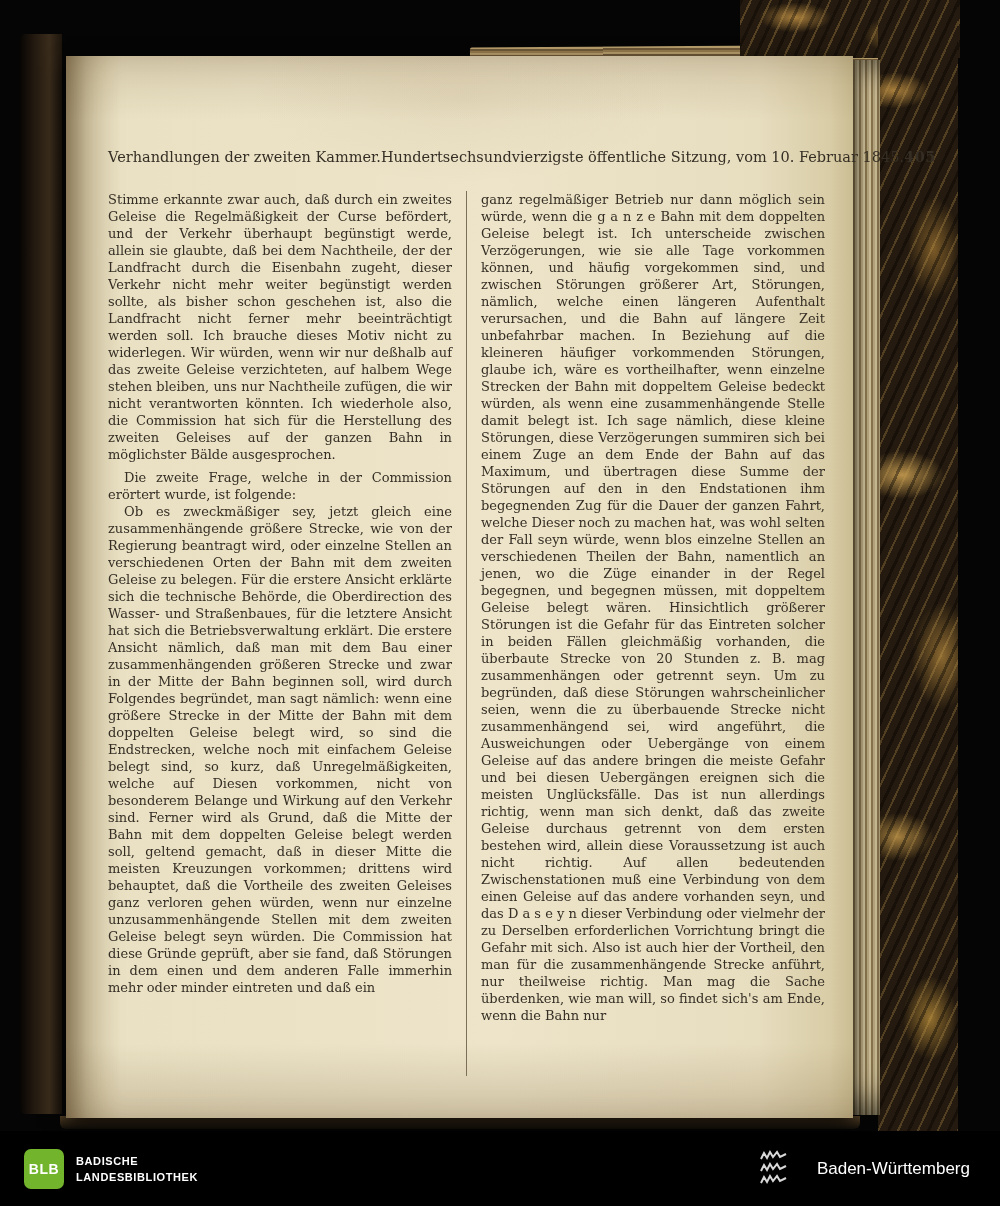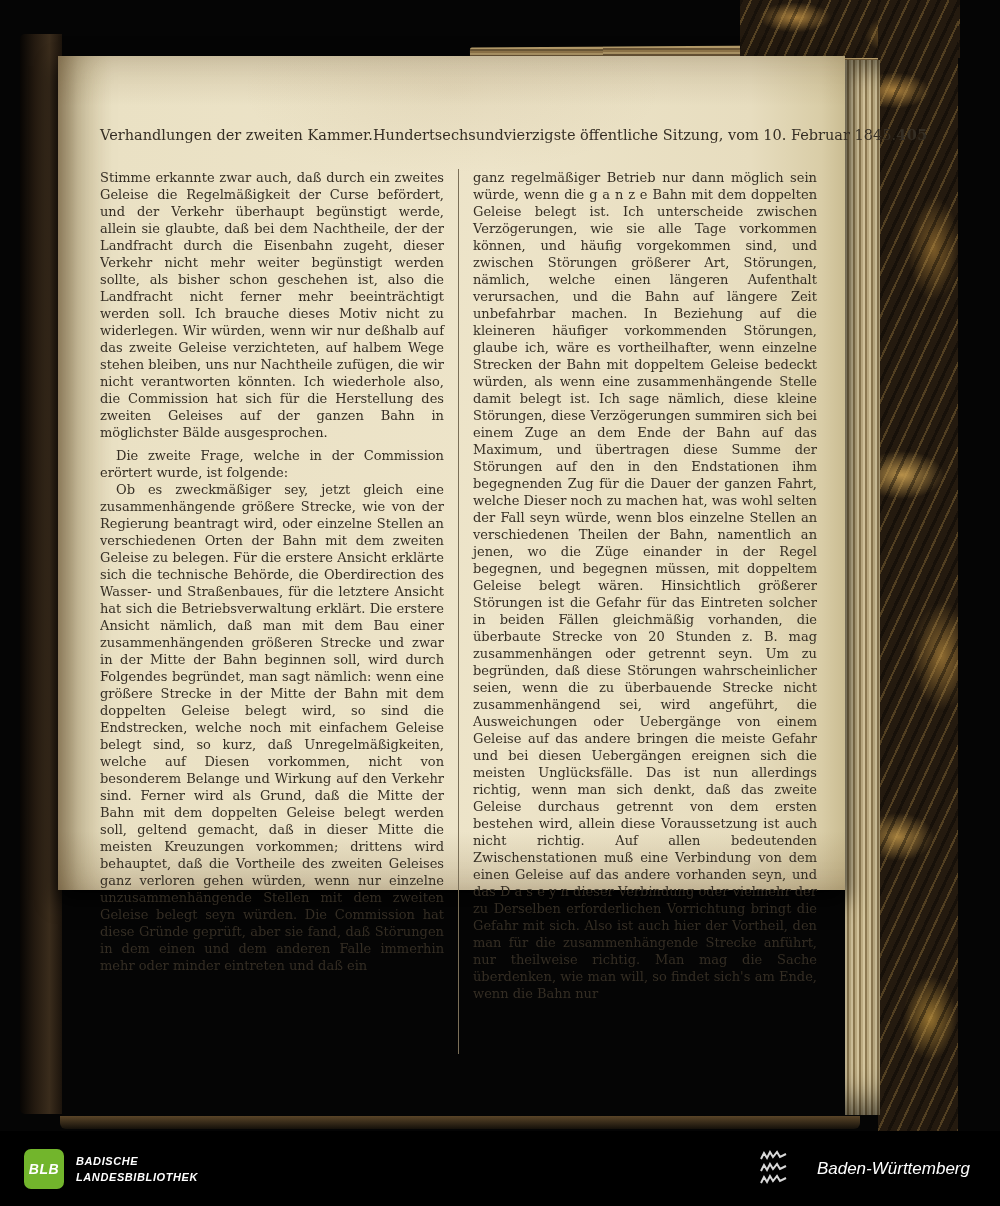--- a/index.html
+++ b/index.html
@@ -27,41 +27,41 @@
       radial-gradient(ellipse 70px 40px at 30% 42%,#b8914a 0%,transparent 60%),
       radial-gradient(ellipse 50px 90px at 80% 58%,#8a6830 0%,transparent 60%),
       radial-gradient(ellipse 60px 40px at 25% 74%,#a5803e 0%,transparent 60%),
       radial-gradient(ellipse 45px 70px at 65% 90%,#93702f 0%,transparent 60%);}
   .page-stack{position:absolute;left:845px;top:60px;width:35px;height:1055px;
     background:repeating-linear-gradient(90deg,#d6c79f 0 2px,#8f7b52 2px 4px,#bfae84 4px 6px);
     box-shadow:inset 0 -30px 30px -15px rgba(0,0,0,.55), inset 0 25px 25px -15px rgba(0,0,0,.45);}
   .book-bottom{position:absolute;left:60px;top:1116px;width:800px;height:13px;border-radius:0 0 6px 6px;
     background:linear-gradient(180deg,#5a4528,#14100a);}
   
-  .paper{position:absolute;left:58px;top:56px;width:787px;height:834px;
+  .paper{position:absolute;left:66px;top:56px;width:787px;height:1062px;
     color:#352e24;
     background:
       radial-gradient(ellipse 300px 120px at 50% 4%,rgba(150,120,70,.10),transparent 70%),
       linear-gradient(180deg,rgba(120,95,55,.18),rgba(120,95,55,0) 6%,rgba(120,95,55,0) 93%,rgba(120,95,55,.25)),
       linear-gradient(90deg,#c6b78f 0,#ddd2ae 2.5%,#eae1c4 7%,#ede4c9 55%,#e7ddbf 88%,#d9cda7 97%,#cabc92 100%);
     box-shadow:inset 32px 0 45px -26px rgba(50,30,10,.65), 0 10px 20px rgba(0,0,0,.8);
-    box-sizing:border-box;padding:70px 28px 0 42px;}
+    box-sizing:border-box;padding:92px 28px 0 42px;}
   .page-header{display:flex;justify-content:space-between;align-items:baseline;
     font-size:14.5px;margin-bottom:26px;white-space:nowrap;}
   .page-header .pnum{font-weight:bold;letter-spacing:.5px;}
   .columns{display:flex;height:885px;overflow:hidden;}
   .col{width:344px;font-size:13px;line-height:17px;text-align:justify;}
   .col p{margin:0 0 0 0;}
   .col p.space{margin-top:6px;}
   .col p.indent{text-indent:16px;}
   .divider{width:1px;background:#7a6f58;margin:0 14px;align-self:stretch;}
   
   .footer{position:absolute;left:0;top:1131px;width:1000px;height:75px;background:#000;
     display:flex;align-items:center;justify-content:space-between;box-sizing:border-box;
-    padding:0 30px 0 24px;font-family:"Liberation Sans", sans-serif;color:#fff;font-style:italic;}
+    padding:0 30px 0 24px;font-family:"Liberation Sans", sans-serif;color:#fff;}
   .footer-left{display:flex;align-items:center;gap:12px;}
   .blb-logo{width:40px;height:40px;background:#72b52c;border-radius:7px;color:#fff;
     display:flex;align-items:center;justify-content:center;font-weight:bold;font-size:14px;
     letter-spacing:.5px;}
   .lib-name{font-weight:bold;font-size:11px;line-height:16px;letter-spacing:.6px;}
   .footer-right{display:flex;align-items:center;gap:28px;font-size:17px;}
 </style>
 </head>
 <body>
 

